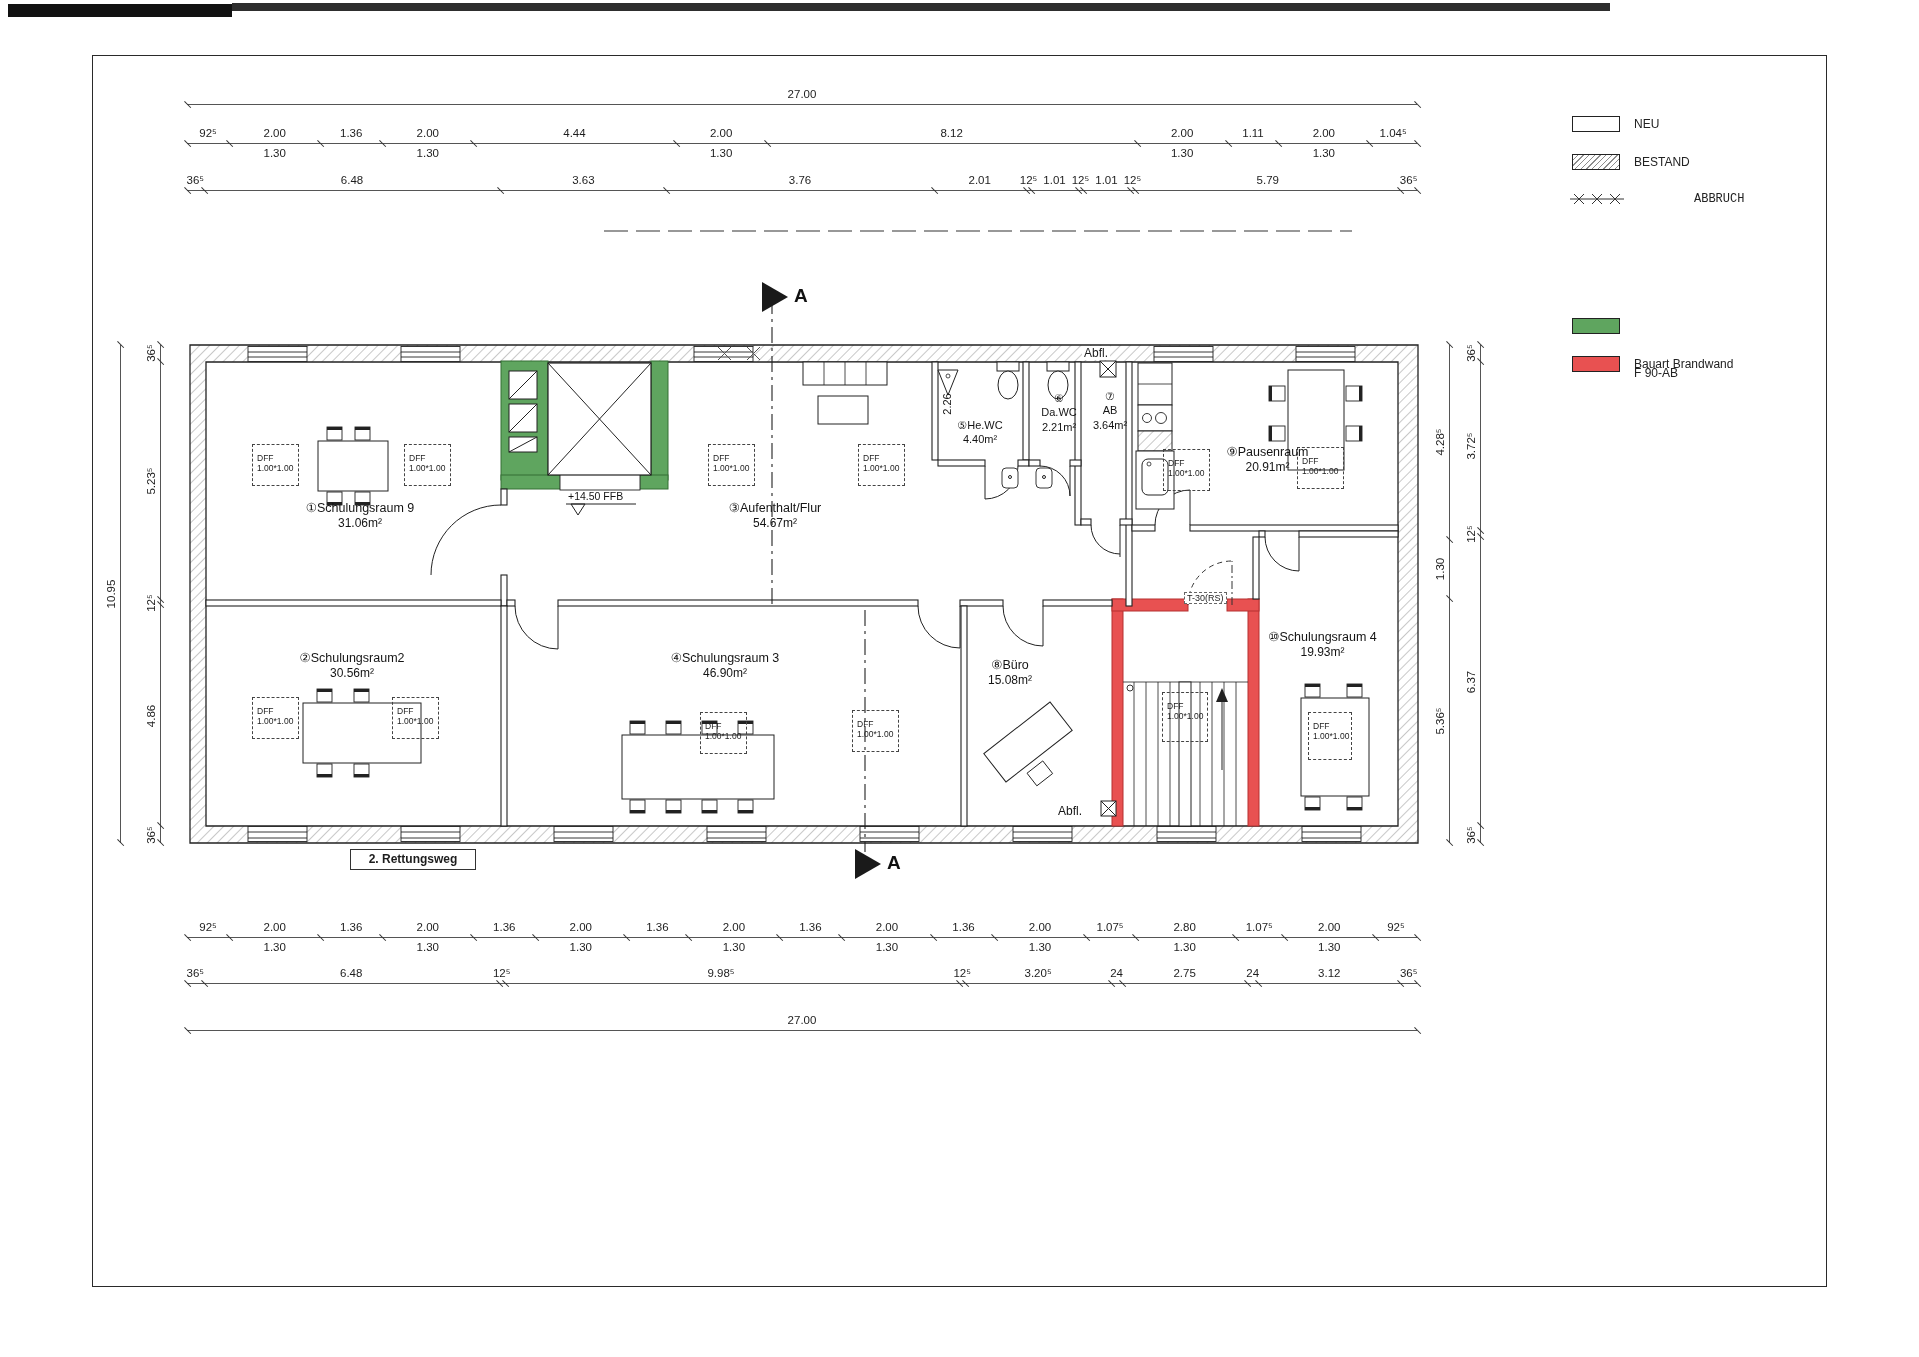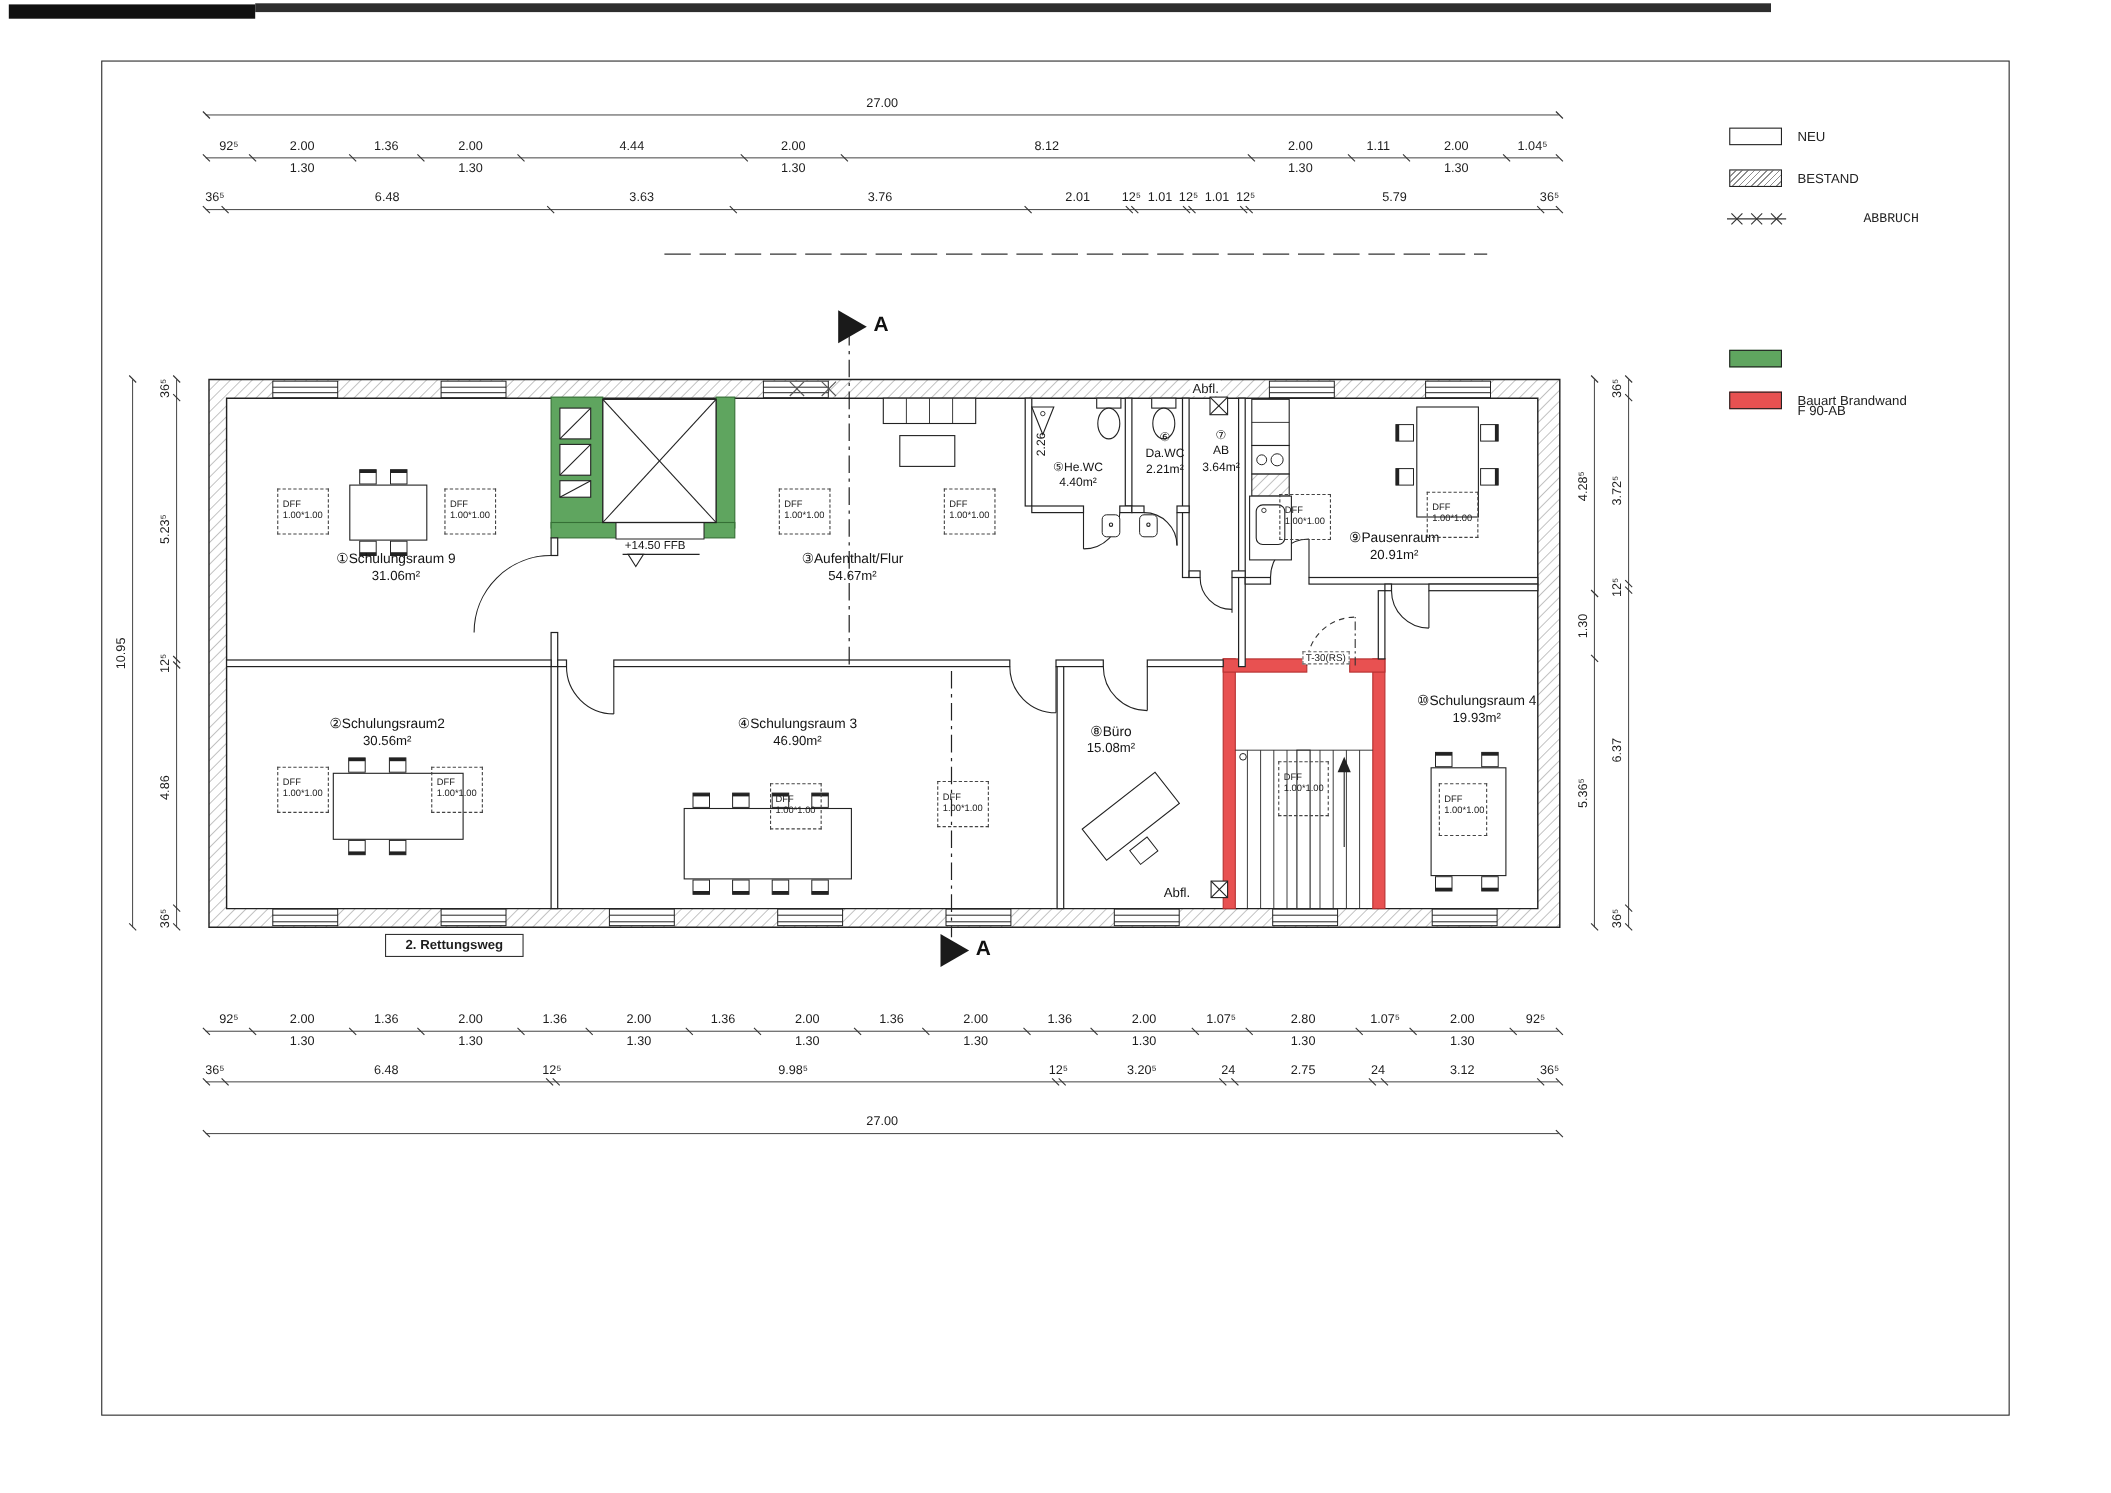--- a/index.html
+++ b/index.html
@@ -578,25 +578,25 @@
   </div>
   <div class="room-label" style="left:1084px;top:389px;width:52px;font-size:11px;">
     <div>⑦</div>
     <div>AB</div>
     <div class="area" style="font-size:11px;">3.64m²</div>
   </div>
   <div class="room-label" style="left:955px;top:657px;width:110px;">
     <div>⑧Büro</div>
     <div class="area">15.08m²</div>
   </div>
-  <div class="room-label" style="left:1205px;top:444px;width:125px;margin-top:37px;">
+  <div class="room-label" style="left:1205px;top:444px;width:125px;">
     <div>⑨Pausenraum</div>
     <div class="area">20.91m²</div>
   </div>
-  <div class="room-label" style="left:1260px;top:629px;width:125px;padding-left:20px;">
+  <div class="room-label" style="left:1260px;top:629px;width:125px;">
     <div>⑩Schulungsraum 4</div>
     <div class="area">19.93m²</div>
   </div>
 
   <div class="dff" style="left:252px;top:444px;"><span>DFF</span><br><span>1.00*1.00</span></div>
   <div class="dff" style="left:404px;top:444px;"><span>DFF</span><br><span>1.00*1.00</span></div>
   <div class="dff" style="left:708px;top:444px;"><span>DFF</span><br><span>1.00*1.00</span></div>
   <div class="dff" style="left:858px;top:444px;"><span>DFF</span><br><span>1.00*1.00</span></div>
   <div class="dff" style="left:1163px;top:449px;"><span>DFF</span><br><span>1.00*1.00</span></div>
   <div class="dff" style="left:1297px;top:447px;"><span>DFF</span><br><span>1.00*1.00</span></div>

